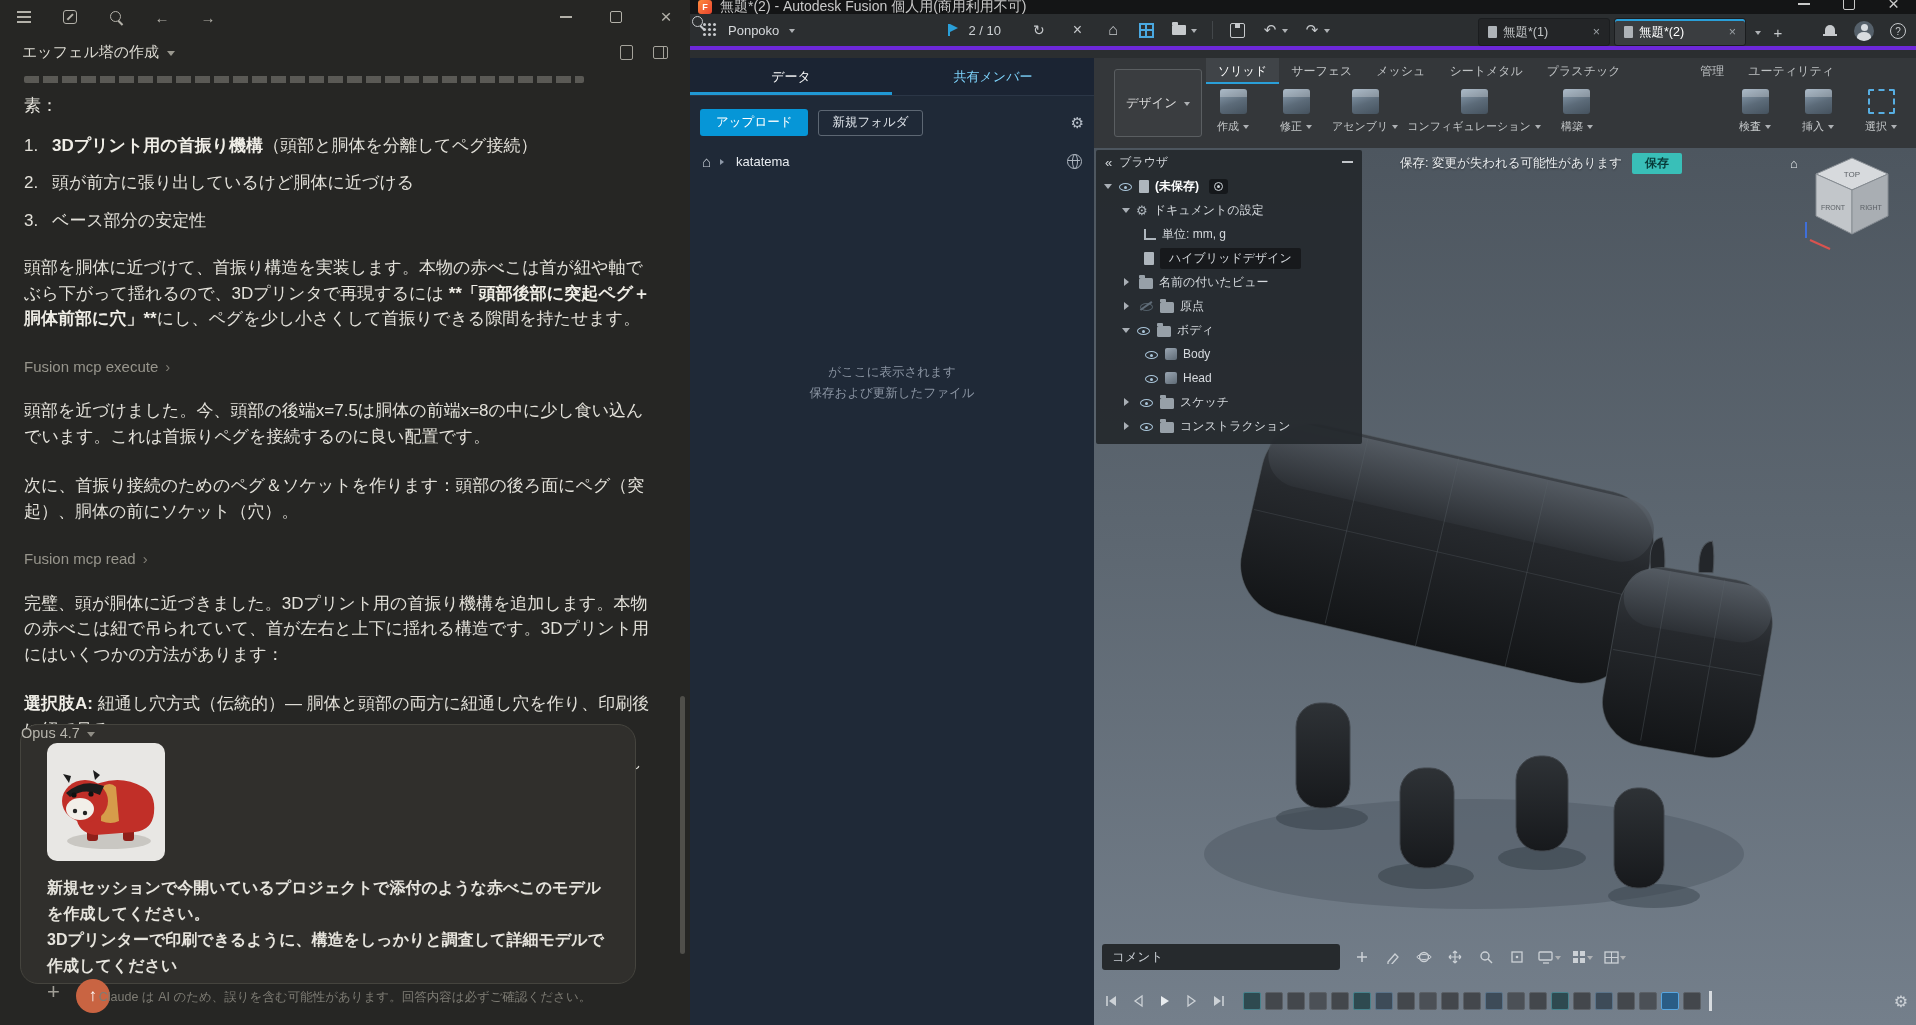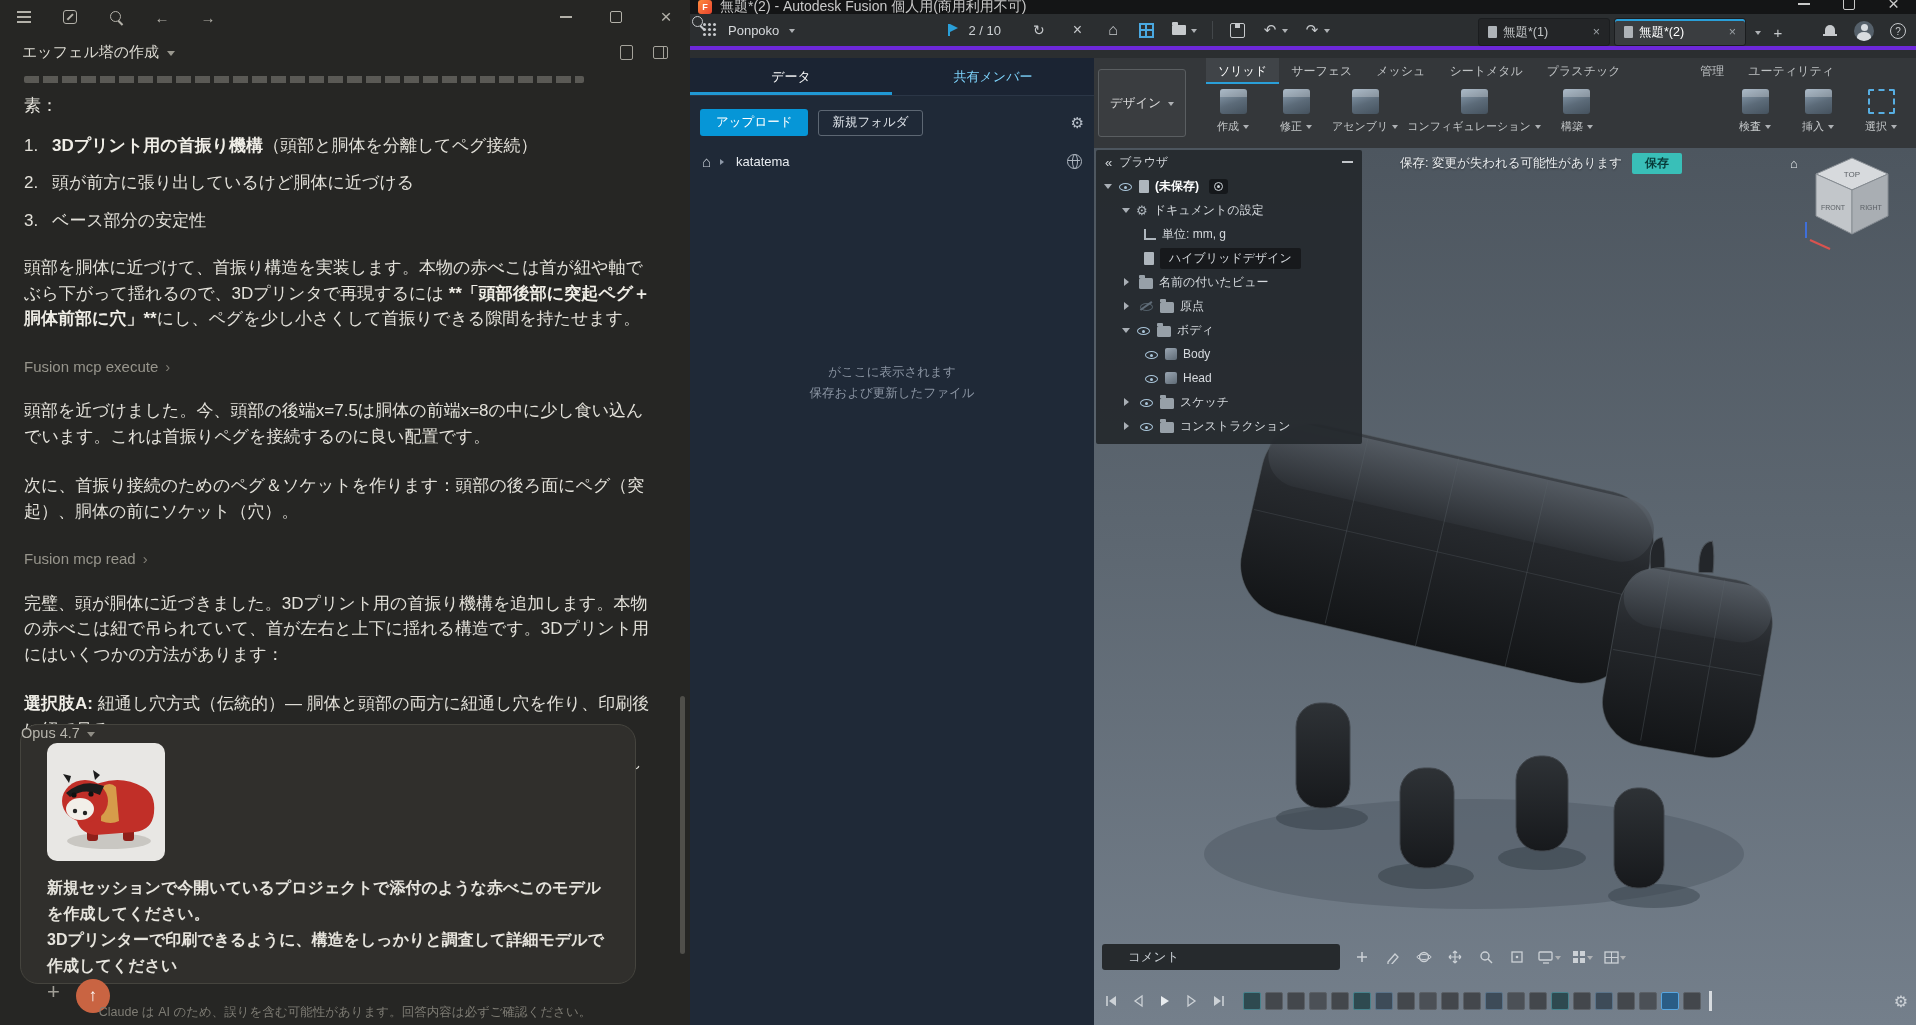--- a/index.html
+++ b/index.html
@@ -45,21 +45,21 @@
     border-radius:18px;padding:18px 26px 12px;display:flex;flex-direction:column}
   .thumb{width:118px;height:118px;border-radius:10px;overflow:hidden;flex:0 0 auto;cursor:pointer}
   .c-input-text{margin-top:14px;font-size:16px;line-height:1.62;color:#e6e4dd;font-weight:bold}
   .c-input-controls{margin-top:auto;display:flex;align-items:flex-start}
   .i-plus{color:#a09e96;font-size:22px;cursor:pointer}
   .i-plus::before{content:"+"}
   .model{margin-left:auto;display:flex;align-items:center;gap:7px;color:#b6b4ac;font-size:14.5px;cursor:pointer}
   .model .tri-d{margin-left:0;border-top-color:#8f8d85}
   .send{width:34px;height:34px;border-radius:50%;background:#c96442;margin-left:16px;display:flex;align-items:center;justify-content:center;color:#fff;cursor:pointer}
   .send::before{content:"↑";font-size:17px;font-weight:bold}
-  .c-footer{position:absolute;bottom:4px;left:0;width:690px;text-align:center;font-size:12.5px;color:#7e7c74}
+  .c-footer{position:absolute;bottom:19px;left:0;width:690px;text-align:center;font-size:12.5px;color:#7e7c74}
   .c-scrollbar{position:absolute;right:5px;top:696px;width:5px;height:258px;background:#504f4a;border-radius:3px;cursor:pointer}
 
   
   .fusion{position:absolute;left:690px;top:0;width:1226px;height:1025px;background:#2b2e30;overflow:hidden}
   .f-titlebar{height:14px;background:#141516;display:flex;align-items:center;padding-left:8px;gap:8px;font-size:14px;color:#c9c9c9}
   .f-logo{width:14px;height:14px;border-radius:3px;background:linear-gradient(135deg,#ff8a3d,#e8432e);display:flex;align-items:center;justify-content:center;color:#fff;font-size:9px;font-weight:bold}
   .f-logo::before{content:"F"}
   .f-winctrl{margin-left:auto;display:flex;height:22px}
   .f-winctrl .wc{width:45px;display:flex;align-items:center;justify-content:center;color:#c9c9c9;cursor:pointer}
 
@@ -126,21 +126,21 @@
   .dp-crumb{display:flex;align-items:center;gap:9px;padding:7px 12px;color:#e8ecf0;font-size:13px}
   .crumb-home::before{content:"⌂";font-size:15px;color:#c9d0d8}
   .tri-r-s{width:0;height:0;border:3.5px solid transparent;border-left:4.5px solid #8d98a7}
   .i-globe{margin-left:auto;width:15px;height:15px;border:1.5px solid #aeb6c0;border-radius:50%;position:relative;cursor:pointer}
   .i-globe::before{content:"";position:absolute;left:4px;top:-1px;width:4px;height:13px;border:1px solid #aeb6c0;border-radius:50%}
   .i-globe::after{content:"";position:absolute;left:0;top:5px;width:12px;height:1px;background:#aeb6c0}
   .dp-empty{margin-top:185px;text-align:center;font-size:12.5px;color:#8b95a3;line-height:1.7}
 
   
   .f-ribbon{position:absolute;top:58px;left:404px;right:0;height:90px;background:#34373a}
-  .rb-workspace{position:absolute;left:4px;top:11px;width:88px;height:68px;border:1px solid #5a5e61;border-radius:3px;background:#3a3d40;
+  .rb-workspace{position:absolute;left:20px;top:11px;width:88px;height:68px;border:1px solid #5a5e61;border-radius:3px;background:#3a3d40;
     display:flex;align-items:center;justify-content:center;gap:7px;font-size:12.5px;color:#d8d8d8;cursor:pointer}
   .rb-tabs{display:flex;align-items:center;height:26px;margin-left:112px;padding-right:70px;font-size:12px;color:#bfc2c4}
   .rb-tab{padding:0 12px;height:26px;display:flex;align-items:center;white-space:nowrap;cursor:pointer}
   .rb-tabs-main .rb-tab:first-child{background:#404448;color:#fff;box-shadow:inset 0 -2px 0 #2a9fd8}
   .rb-tabs-right{margin-left:auto;display:flex}
   .rb-groups{display:flex;align-items:flex-start;margin-left:112px;padding:5px 8px 0 0;gap:9px}
   .rb-group{display:flex;flex-direction:column;align-items:center;gap:5px;min-width:54px;cursor:pointer}
   .rb-group.g-push{margin-left:auto}
   .g-icon{width:27px;height:25px;background:linear-gradient(160deg,#8fa3b5,#5c6b79 55%,#45525e);border-radius:3px;position:relative}
   .g-icon::before{content:"";position:absolute;left:0;top:0;right:0;height:8px;background:rgba(255,255,255,.25);border-radius:3px 3px 0 0}
@@ -187,21 +187,21 @@
   .warn-text{font-size:12.5px;color:#eceff1;text-shadow:0 1px 2px rgba(0,0,0,.45)}
   .warn-save{height:21px;padding:0 13px;background:#39bfb8;color:#083a38;font-size:12px;font-weight:bold;border-radius:2px;display:flex;align-items:center;cursor:pointer}
 
   
   .viewcube{position:absolute;right:16px;top:4px;width:110px;height:104px}
   .vc-home{position:absolute;left:0;top:4px;color:#e4e8ea;font-size:13px;cursor:pointer}
   .vc-home::before{content:"⌂"}
 
   
   .nav-row{position:absolute;left:8px;top:796px;display:flex;align-items:center;gap:12px}
-  .comment-box{width:238px;height:26px;background:rgba(30,33,36,.9);border-radius:3px;display:flex;align-items:center;padding:0 26px;font-size:12.5px;color:#c6cbd0;cursor:text}
+  .comment-box{width:238px;height:26px;background:rgba(30,33,36,.9);border-radius:3px;display:flex;align-items:center;padding:0 10px;font-size:12.5px;color:#c6cbd0;cursor:text}
   .nav-icons{display:flex;gap:11px;align-items:center}
   .nv{width:20px;height:20px;display:flex;align-items:center;justify-content:center;cursor:pointer}
   .nv svg{display:block}
   .nv-caret{display:flex;align-items:center;gap:1px;cursor:pointer}
 
   
   .timeline{position:absolute;left:8px;right:8px;top:838px;height:30px;display:flex;align-items:center;gap:5px}
   .tl-controls{display:flex;gap:9px;align-items:center;margin-right:10px}
   .tl-controls .nv{width:18px;height:18px}
   .tl-items{display:flex;gap:4px;align-items:center}

